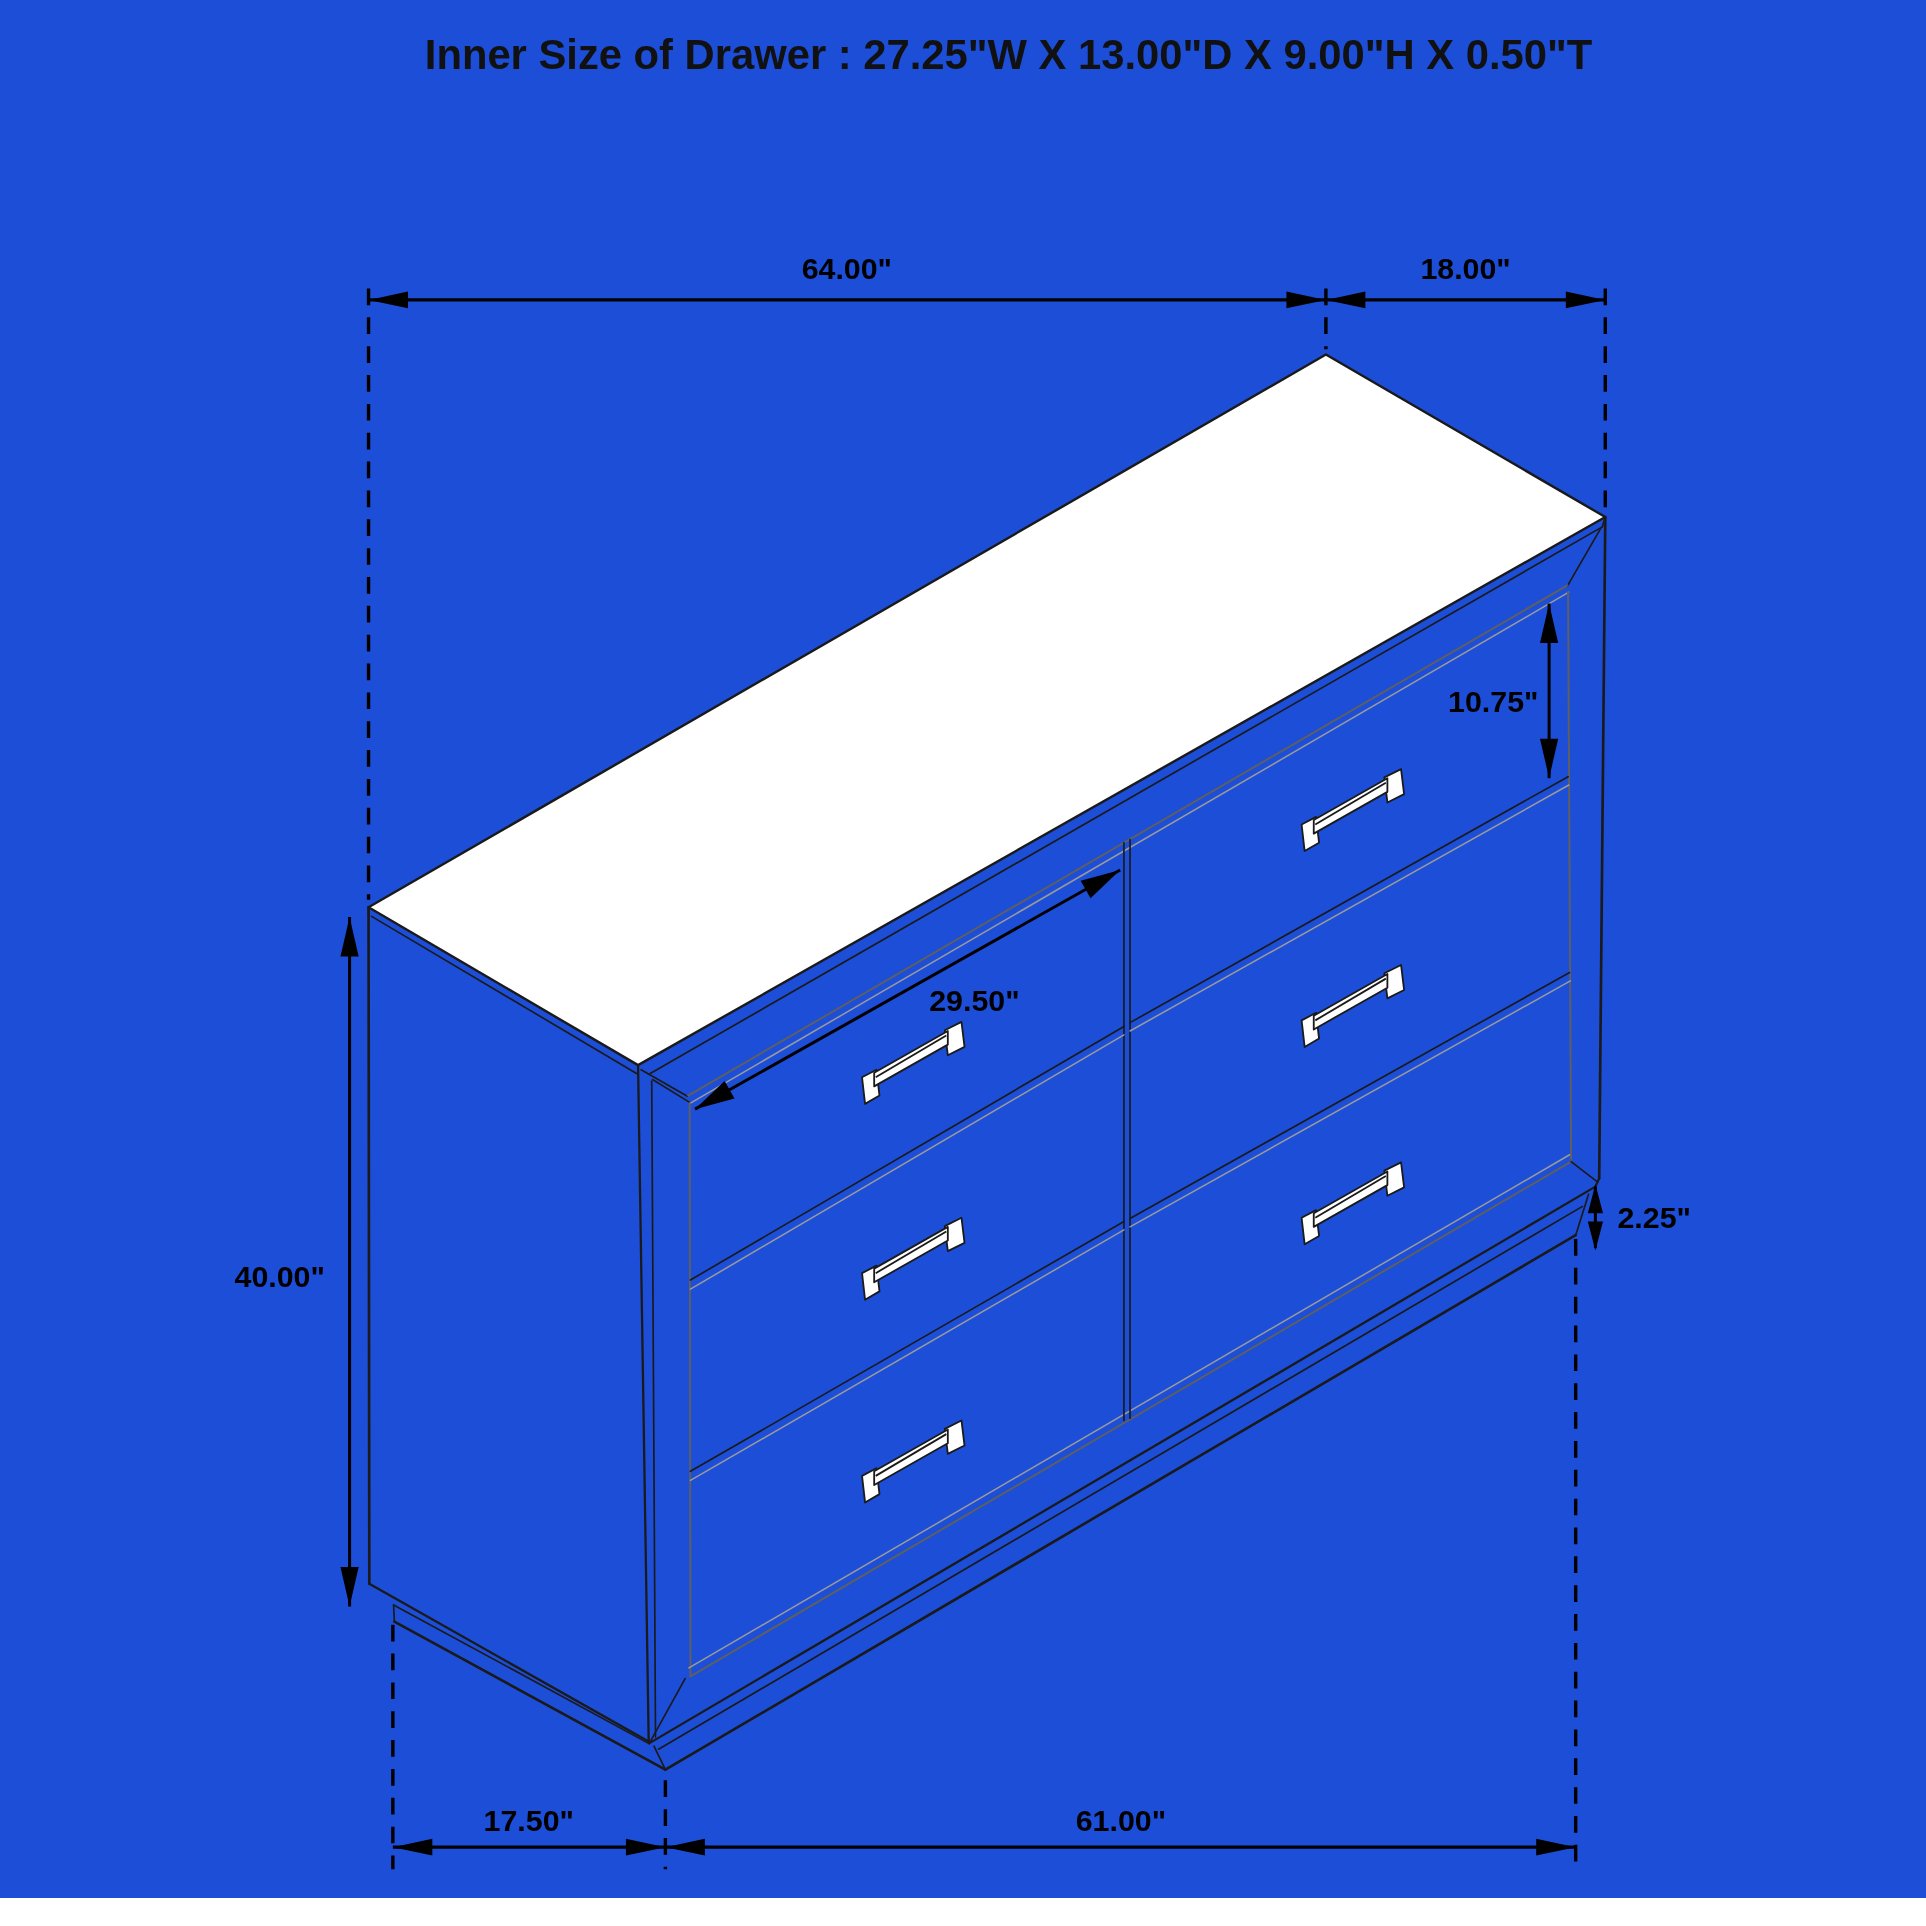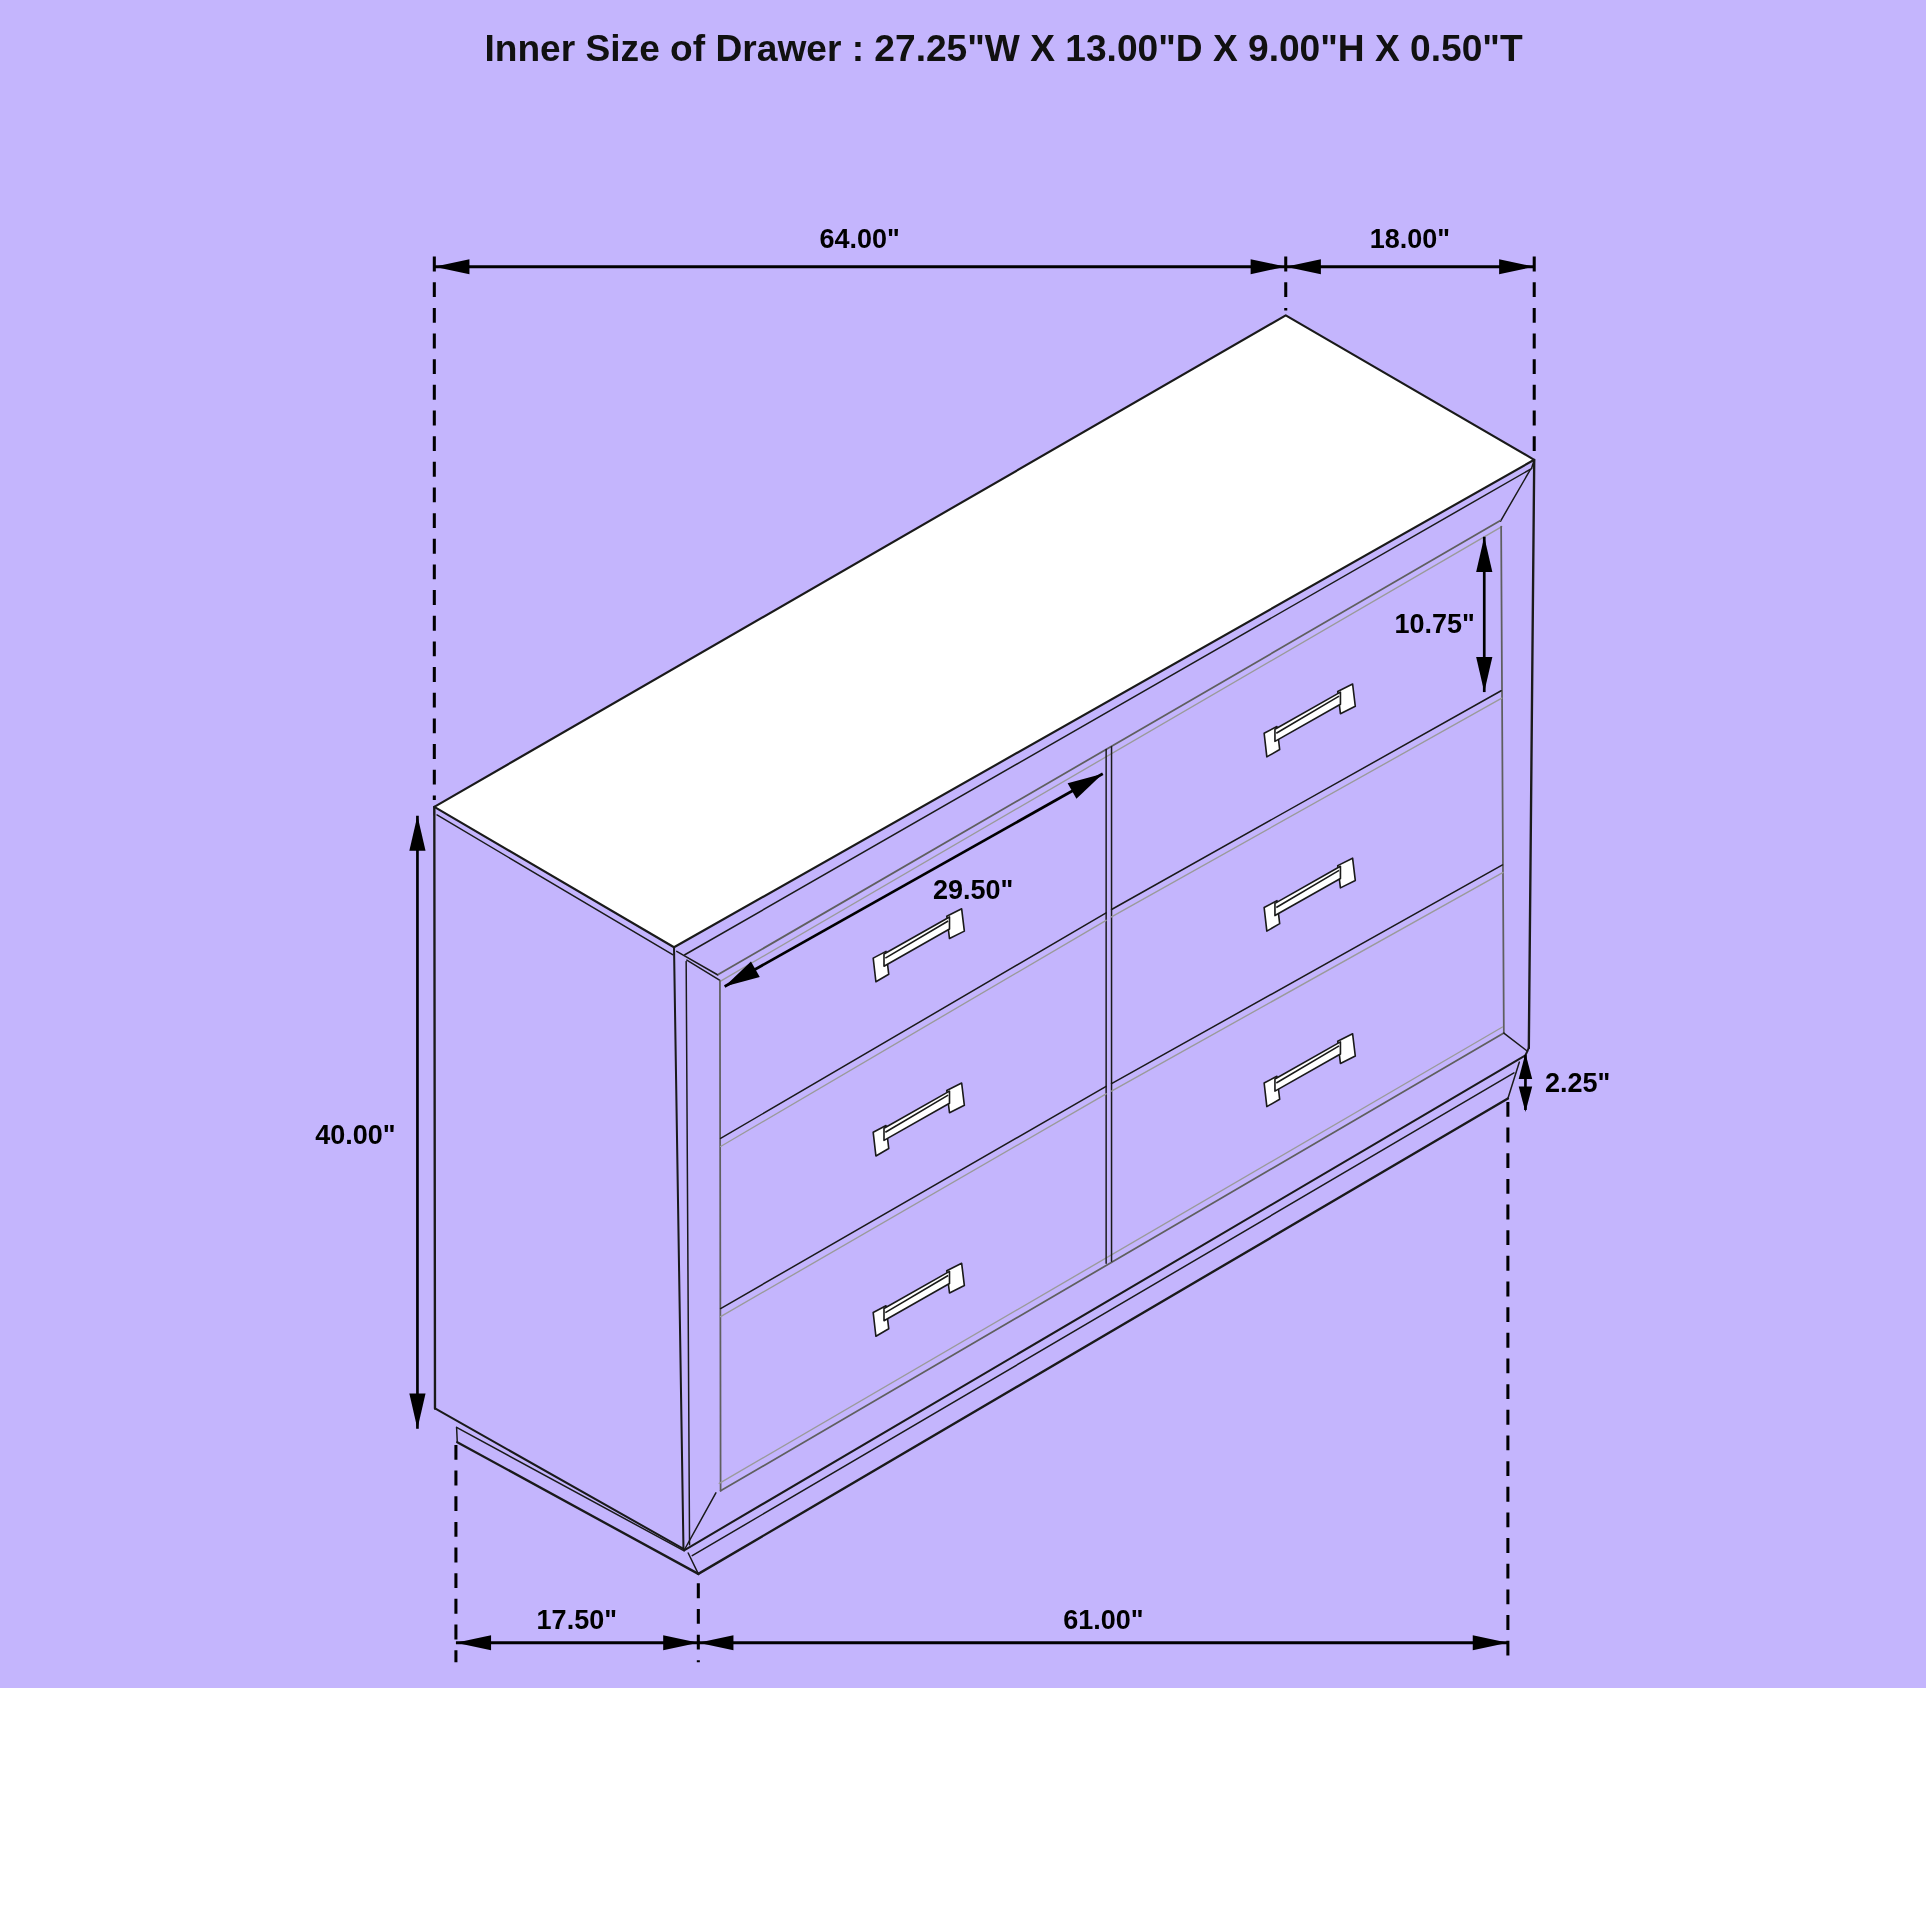--- a/index.html
+++ b/index.html
@@ -1,16 +1,16 @@
 <!DOCTYPE html>
 <html style="font-size:12.3px"><head>
 <meta charset="utf-8">
 <style>
   html,body{margin:0;padding:0;background:#ffffff;}
-  .canvas{position:relative;width:1926px;height:1688px;background:#c4b5fd;overflow:hidden;}
+  .canvas{position:relative;width:1926px;height:1898px;background:#1d4ed8;overflow:hidden;}
   svg{display:block;width:100%;height:100%;}
   .title-text{font:700 55px "Liberation Sans", sans-serif;fill:#111;}
   .dim-text{font:700 40px "Liberation Sans", sans-serif;fill:#000;}
   .ln    {stroke:#1a1a1a;stroke-width:3;fill:none;stroke-linecap:round;}
   .ln-sil{stroke:#1a1a1a;stroke-width:3.5;fill:none;stroke-linecap:round;}
   .ln-th {stroke:#1a1a1a;stroke-width:2.2;fill:none;stroke-linecap:round;}
   .ln-g1 {stroke:#5f5f5f;stroke-width:2.6;fill:none;stroke-linecap:round;}
   .ln-g2 {stroke:#9a9a9a;stroke-width:2;fill:none;stroke-linecap:round;}
   .top-face{fill:#ffffff;stroke:#1a1a1a;stroke-width:3.2;stroke-linejoin:round;}
   .dim-line{stroke:#000;stroke-width:4.5;fill:none;}

